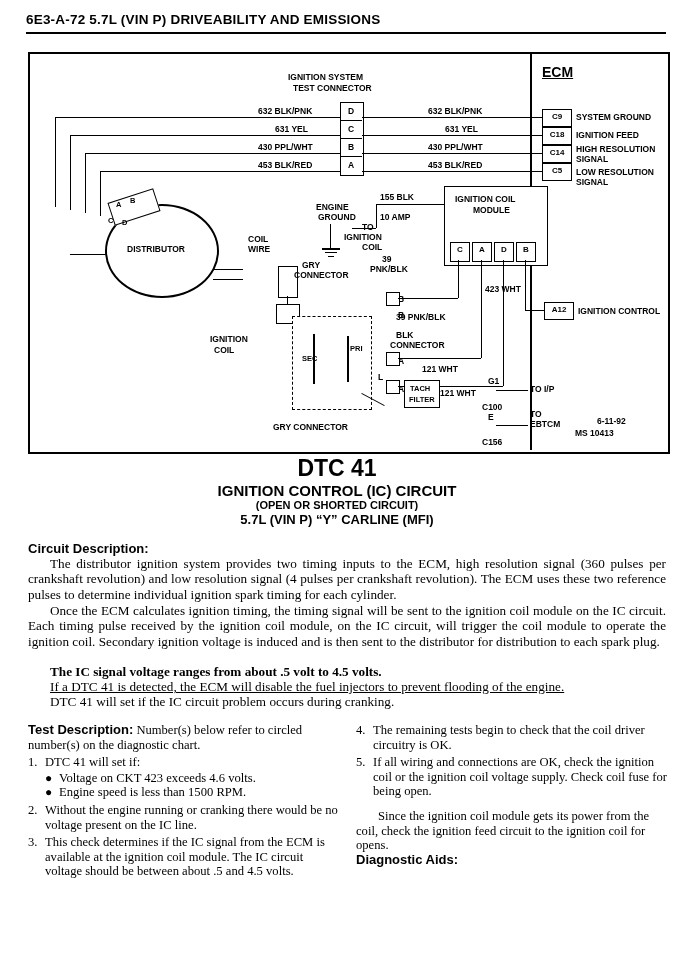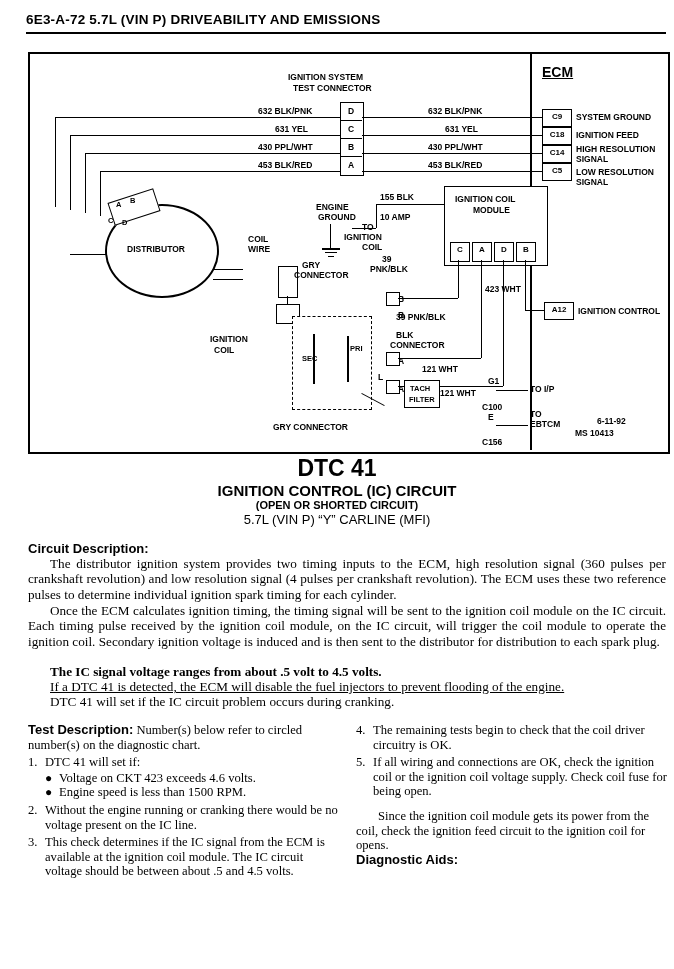--- a/index.html
+++ b/index.html
@@ -43,21 +43,21 @@
   
   .dist-circle{
     position:absolute;border:2px solid #000;border-radius:50%;background:#fff;
   }
 
   
   .title-wrap{position:absolute;left:0;top:455px;width:674px;text-align:center;}
   .dtc{font-family:"Liberation Sans", sans-serif;font-weight:bold;font-size:23px;}
   .t1{font-family:"Liberation Sans", sans-serif;font-weight:bold;font-size:15px;margin-top:0;}
   .t2{font-family:"Liberation Sans", sans-serif;font-weight:bold;font-size:11px;}
-  .t3{font-family:"Liberation Sans", sans-serif;font-weight:normal;font-size:13px;margin-top:1px;}
+  .t3{font-family:"Liberation Sans", sans-serif;font-weight:bold;font-size:13px;margin-top:1px;}
 
   
   .sec-head{
     position:absolute;font-family:"Liberation Sans", sans-serif;
     font-weight:bold;font-size:13px;
   }
   .para{
     position:absolute;font-size:13.2px;line-height:15.4px;text-align:justify;
   }
   .indent{text-indent:22px;}

